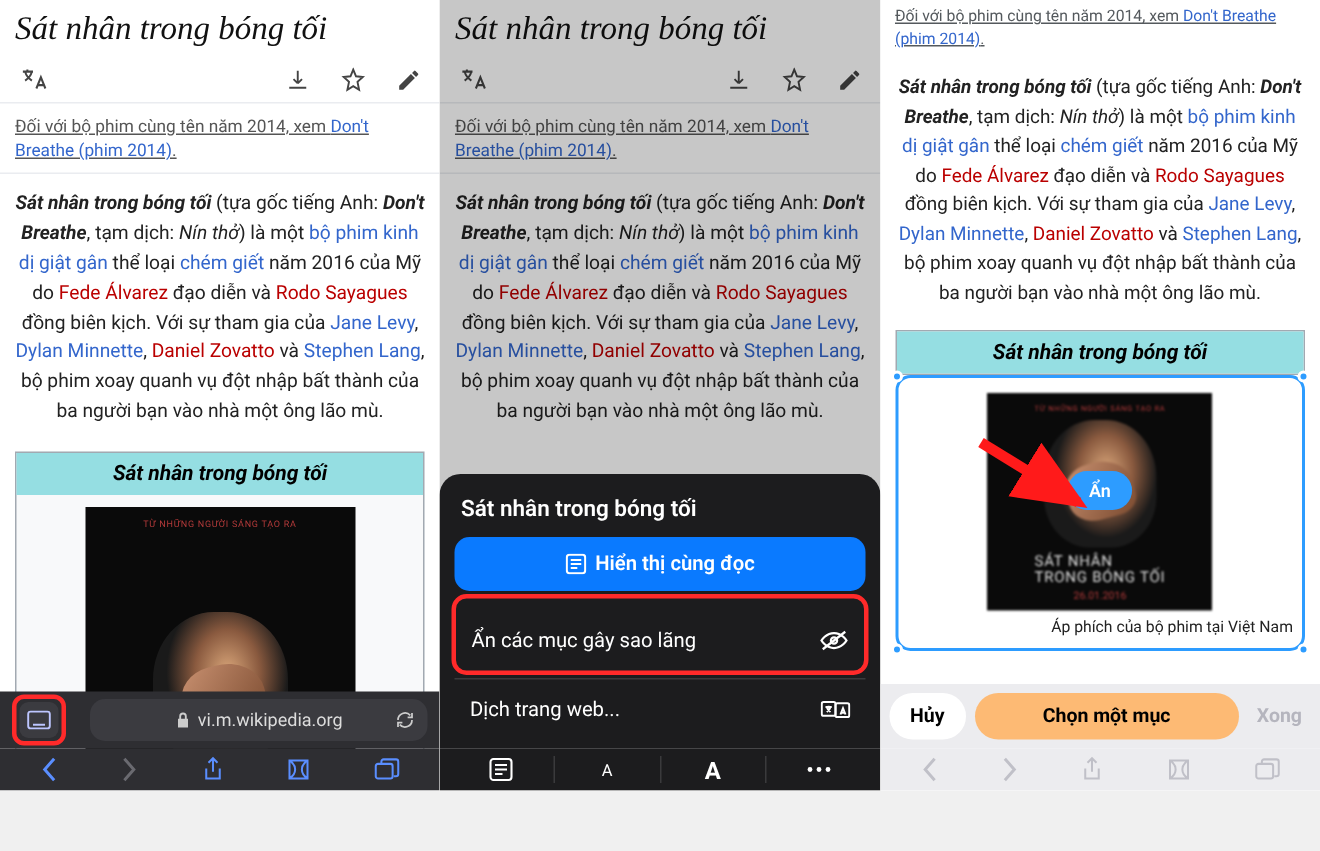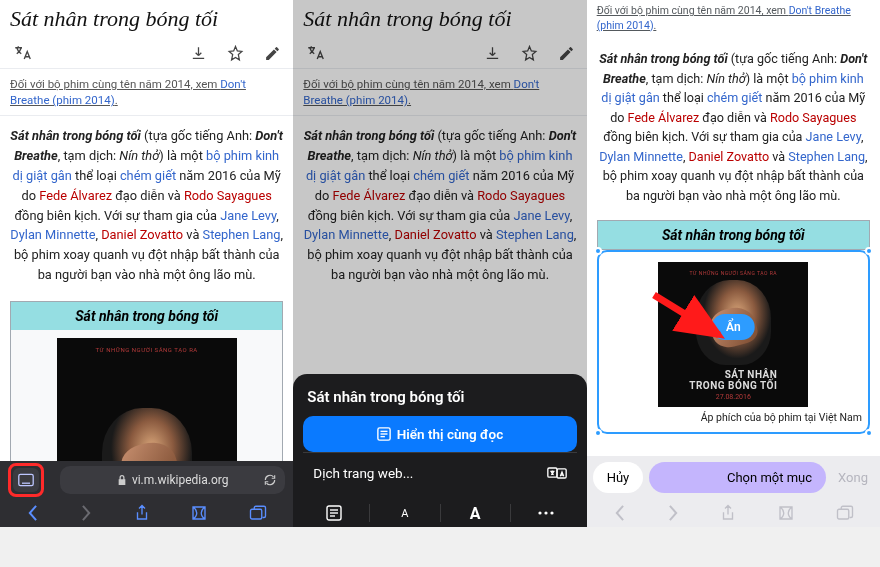--- a/index.html
+++ b/index.html
@@ -59,28 +59,28 @@
     .panel3 .article-body { font-size: 12.6px; }
     .selected-wrap { margin: 6px 10px; }
     .selected { border: 2px solid #2d9cff; border-radius: 10px; padding: 6px; position: relative; }
     .dot { position: absolute; width: 8px; height: 8px; background: #2d9cff; border: 2px solid #fff; border-radius: 50%; }
     .dot.tl { top: -5px; left: -5px; } .dot.tr { top: -5px; right: -5px; }
     .dot.bl { bottom: -5px; left: -5px; } .dot.br { bottom: -5px; right: -5px; }
     .hide-pill { position: absolute; top: 62px; left: 50%; transform: translateX(-50%); background: #2d9cff; color: #fff; font-size: 12px; font-weight: 600; padding: 6px 14px; border-radius: 18px; z-index: 3; }
     .arrow { position: absolute; top: 35px; left: 50px; z-index: 4; }
     .poster3 { width: 150px; margin: 4px auto 0; background: #0a0a0a; display: flex; flex-direction: column; align-items: center; position: relative; padding-bottom: 6px; filter: blur(0.6px); }
     .poster3 .poster-face { width: 75px; height: 85px; margin-top: 18px; margin-bottom: 4px; }
-    .poster3-title { color: #ddd; font-size: 10px; font-weight: 700; text-align: right; line-height: 1.1; letter-spacing: 0.5px; }
+    .poster3-title { color: #ddd; font-size: 10px; font-weight: 400; text-align: left; line-height: 1.1; letter-spacing: 0.5px; }
     .poster3-date { color: #b33a3a; font-size: 7px; margin-top: 2px; }
     .caption { font-size: 10.5px; text-align: right; padding: 4px 0 2px; color: #222; }
     
     .bottom-action { position: absolute; bottom: 28px; left: 0; right: 0; padding: 6px; display: flex; gap: 6px; background: #ececef; }
-    .pill { border-radius: 20px; padding: 8px 14px; font-size: 13px; font-weight: 400; text-align: right; }
+    .pill { border-radius: 20px; padding: 8px 14px; font-size: 13px; font-weight: 700; text-align: center; }
     .pill.cancel { background: #fff; color: #000; }
-    .pill.center { flex: 1; background: #c4b5fd; color: #000; }
+    .pill.center { flex: 1; background: #fdba74; color: #000; }
     .pill.done { background: transparent; color: #b5b5be; padding: 8px 6px; }
     .nav-bar.light { background: #ececef; }
     .nav-bar.light .icon { color: #c0c0c8; }
   </style>
 </head>
 <body>
 
 <div class="container">
 
   <div class="panel">
@@ -209,20 +209,32 @@
     <div class="sheet">
       <div class="sheet-title">Sát nhân trong bóng tối</div>
       <div class="sheet-reader">
         <svg width="14" height="14" viewBox="0 0 16 16" fill="none" stroke="#fff" stroke-width="1.6">
             <rect x="1" y="1" width="14" height="14" rx="2"></rect>
             <line x1="4" y1="5" x2="12" y2="5"></line>
             <line x1="4" y1="8" x2="12" y2="8"></line>
             <line x1="4" y1="11" x2="9" y2="11"></line>
           </svg>
         <span>Hiển thị cùng đọc</span>
+      </div>
+      <div class="redbox">
+        <div class="sheet-row first">
+          <span>Ẩn các mục gây sao lãng</span>
+          <span class="icon">
+            <svg width="20" height="16" viewBox="0 0 24 18" fill="none" stroke="#fff" stroke-width="1.8">
+                <path d="M2 9s3.5-6 10-6 10 6 10 6-3.5 6-10 6S2 9 2 9z"></path>
+                <circle cx="12" cy="9" r="2.5"></circle>
+                <line x1="3" y1="16" x2="21" y2="2"></line>
+              </svg>
+          </span>
+        </div>
       </div>
       <div class="sheet-row">
         <span>Dịch trang web...</span>
         <span class="icon">
           <svg width="20" height="16" viewBox="0 0 24 18" fill="none" stroke="#fff" stroke-width="1.6">
               <rect x="1" y="3" width="11" height="11" rx="1.5"></rect>
               <path d="M4 7h5M6.5 6v1M5 7c.5 2 1.5 3 3 4M8 7c-.5 2-1.5 3-3 4"></path>
               <rect x="12" y="4" width="11" height="11" rx="1.5"></rect>
               <path d="M16 13l2-5 2 5M16.7 11.5h2.6"></path>
             </svg>
@@ -282,21 +294,21 @@
               <path d="M5 8 L70 48" stroke="#ff1a1a" stroke-width="7" marker-end="url(#ah)"></path>
             </svg>
         </div>
         <div class="hide-pill">Ẩn</div>
         <div class="poster3">
           <div class="poster-top" style="font-size:5px">TỪ NHỮNG NGƯỜI SÁNG TẠO RA</div>
           <div class="poster-face">
               <div class="poster-hand" style="width:45px;height:38px;left:15px;top:28px"></div>
             </div>
           <div class="poster3-title"><span>SÁT NHÂN</span><br><span>TRONG BÓNG TỐI</span></div>
-          <div class="poster3-date">27.08.2016</div>
+          <div class="poster3-date">26.01.2016</div>
         </div>
         <div class="caption">Áp phích của bộ phim tại Việt Nam</div>
       </div>
     </div>
 
     <div class="bottom-action">
       <div class="pill cancel">Hủy</div>
       <div class="pill center">Chọn một mục</div>
       <div class="pill done">Xong</div>
     </div>

